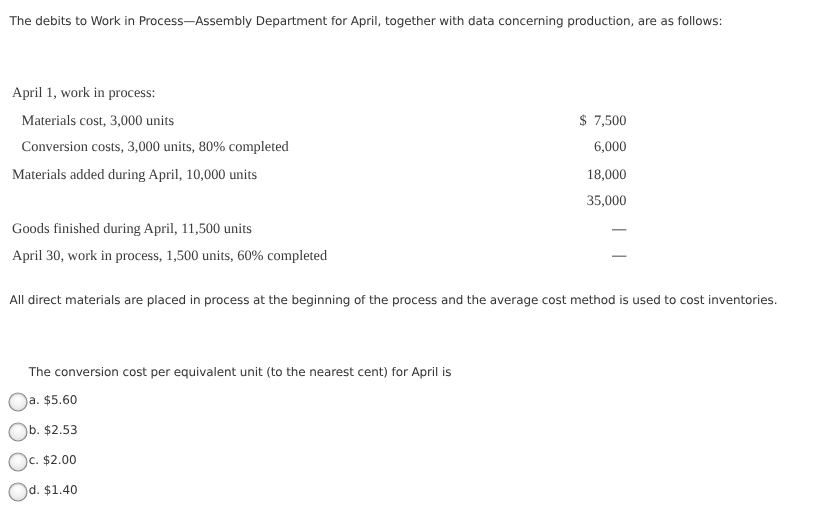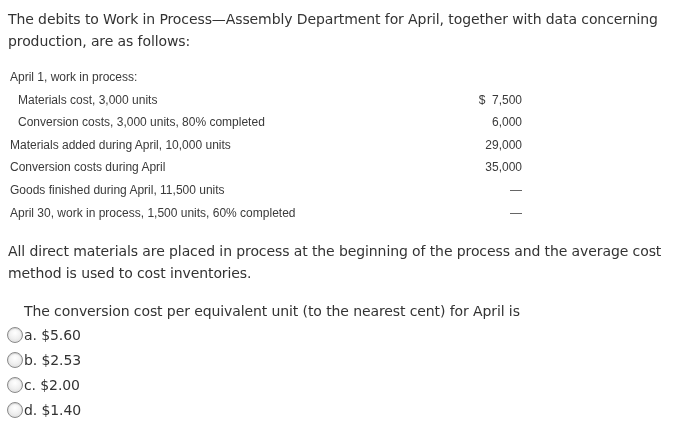--- a/index.html
+++ b/index.html
@@ -1,21 +1,21 @@
 <!DOCTYPE html>
 <html><head>
 <meta charset="utf-8">
 <style>
   html, body { margin: 0; padding: 0; background: #ffffff; }
   body { width: 700px; height: 433px; position: relative; overflow: hidden; color: #333333; }
-  .verdana { font-family: "DejaVu Sans", sans-serif; font-size: 14px; letter-spacing: -0.1px; }
+  .verdana { font-family: "DejaVu Sans", sans-serif; font-size: 10px; letter-spacing: -0.1px; }
   .arial { font-family: "Liberation Sans", sans-serif; font-size: 12px; color: #3a3a3a; }
   .intro { position: absolute; left: 8px; top: 8px; width: 690px; line-height: 22px; }
   .tbl { position: absolute; left: 10px; top: 66px; width: 512px; }
-  .row { position: relative; height: 22.6px; line-height: 22.6px; }
+  .row { position: relative; height: 22.6px; line-height: 22.6px; font-family: Liberation Serif, serif; }
   .row .lbl { position: absolute; left: 0; }
   .row .lbl.indent { left: 8px; }
   .row .val { position: absolute; right: 0; text-align: right; white-space: pre; }
   .dash { display: inline-block; width: 12px; height: 1px; background: #666; vertical-align: middle; }
   .note { position: absolute; left: 8px; top: 240px; width: 690px; line-height: 22px; }
   .question { position: absolute; left: 8px; top: 300px; line-height: 22px; margin-left: 16px; }
   .options { position: absolute; left: 7px; top: 322px; text-align: center; }
   .opt { height: 25px; display: flex; align-items: center; }
   .radio { width: 14px; height: 14px; border-radius: 50%; border: 1px solid #8a8a8a;
            background: radial-gradient(circle at 50% 35%, #ffffff 0%, #f0f0f0 50%, #d6d6d6 100%);
@@ -34,24 +34,23 @@
   <div class="row">
     <span class="lbl indent">Materials cost, 3,000 units</span>
     <span class="val">$  7,500</span>
   </div>
   <div class="row">
     <span class="lbl indent">Conversion costs, 3,000 units, 80% completed</span>
     <span class="val">6,000</span>
   </div>
   <div class="row">
     <span class="lbl">Materials added during April, 10,000 units</span>
-    <span class="val">29,000</span>
+    <span class="val">18,000</span>
   </div>
   <div class="row">
-    <span class="lbl">Conversion costs during April</span>
     <span class="val">35,000</span>
   </div>
   <div class="row">
     <span class="lbl">Goods finished during April, 11,500 units</span>
     <span class="val"><span class="dash"></span></span>
   </div>
   <div class="row">
     <span class="lbl">April 30, work in process, 1,500 units, 60% completed</span>
     <span class="val"><span class="dash"></span></span>
   </div>

